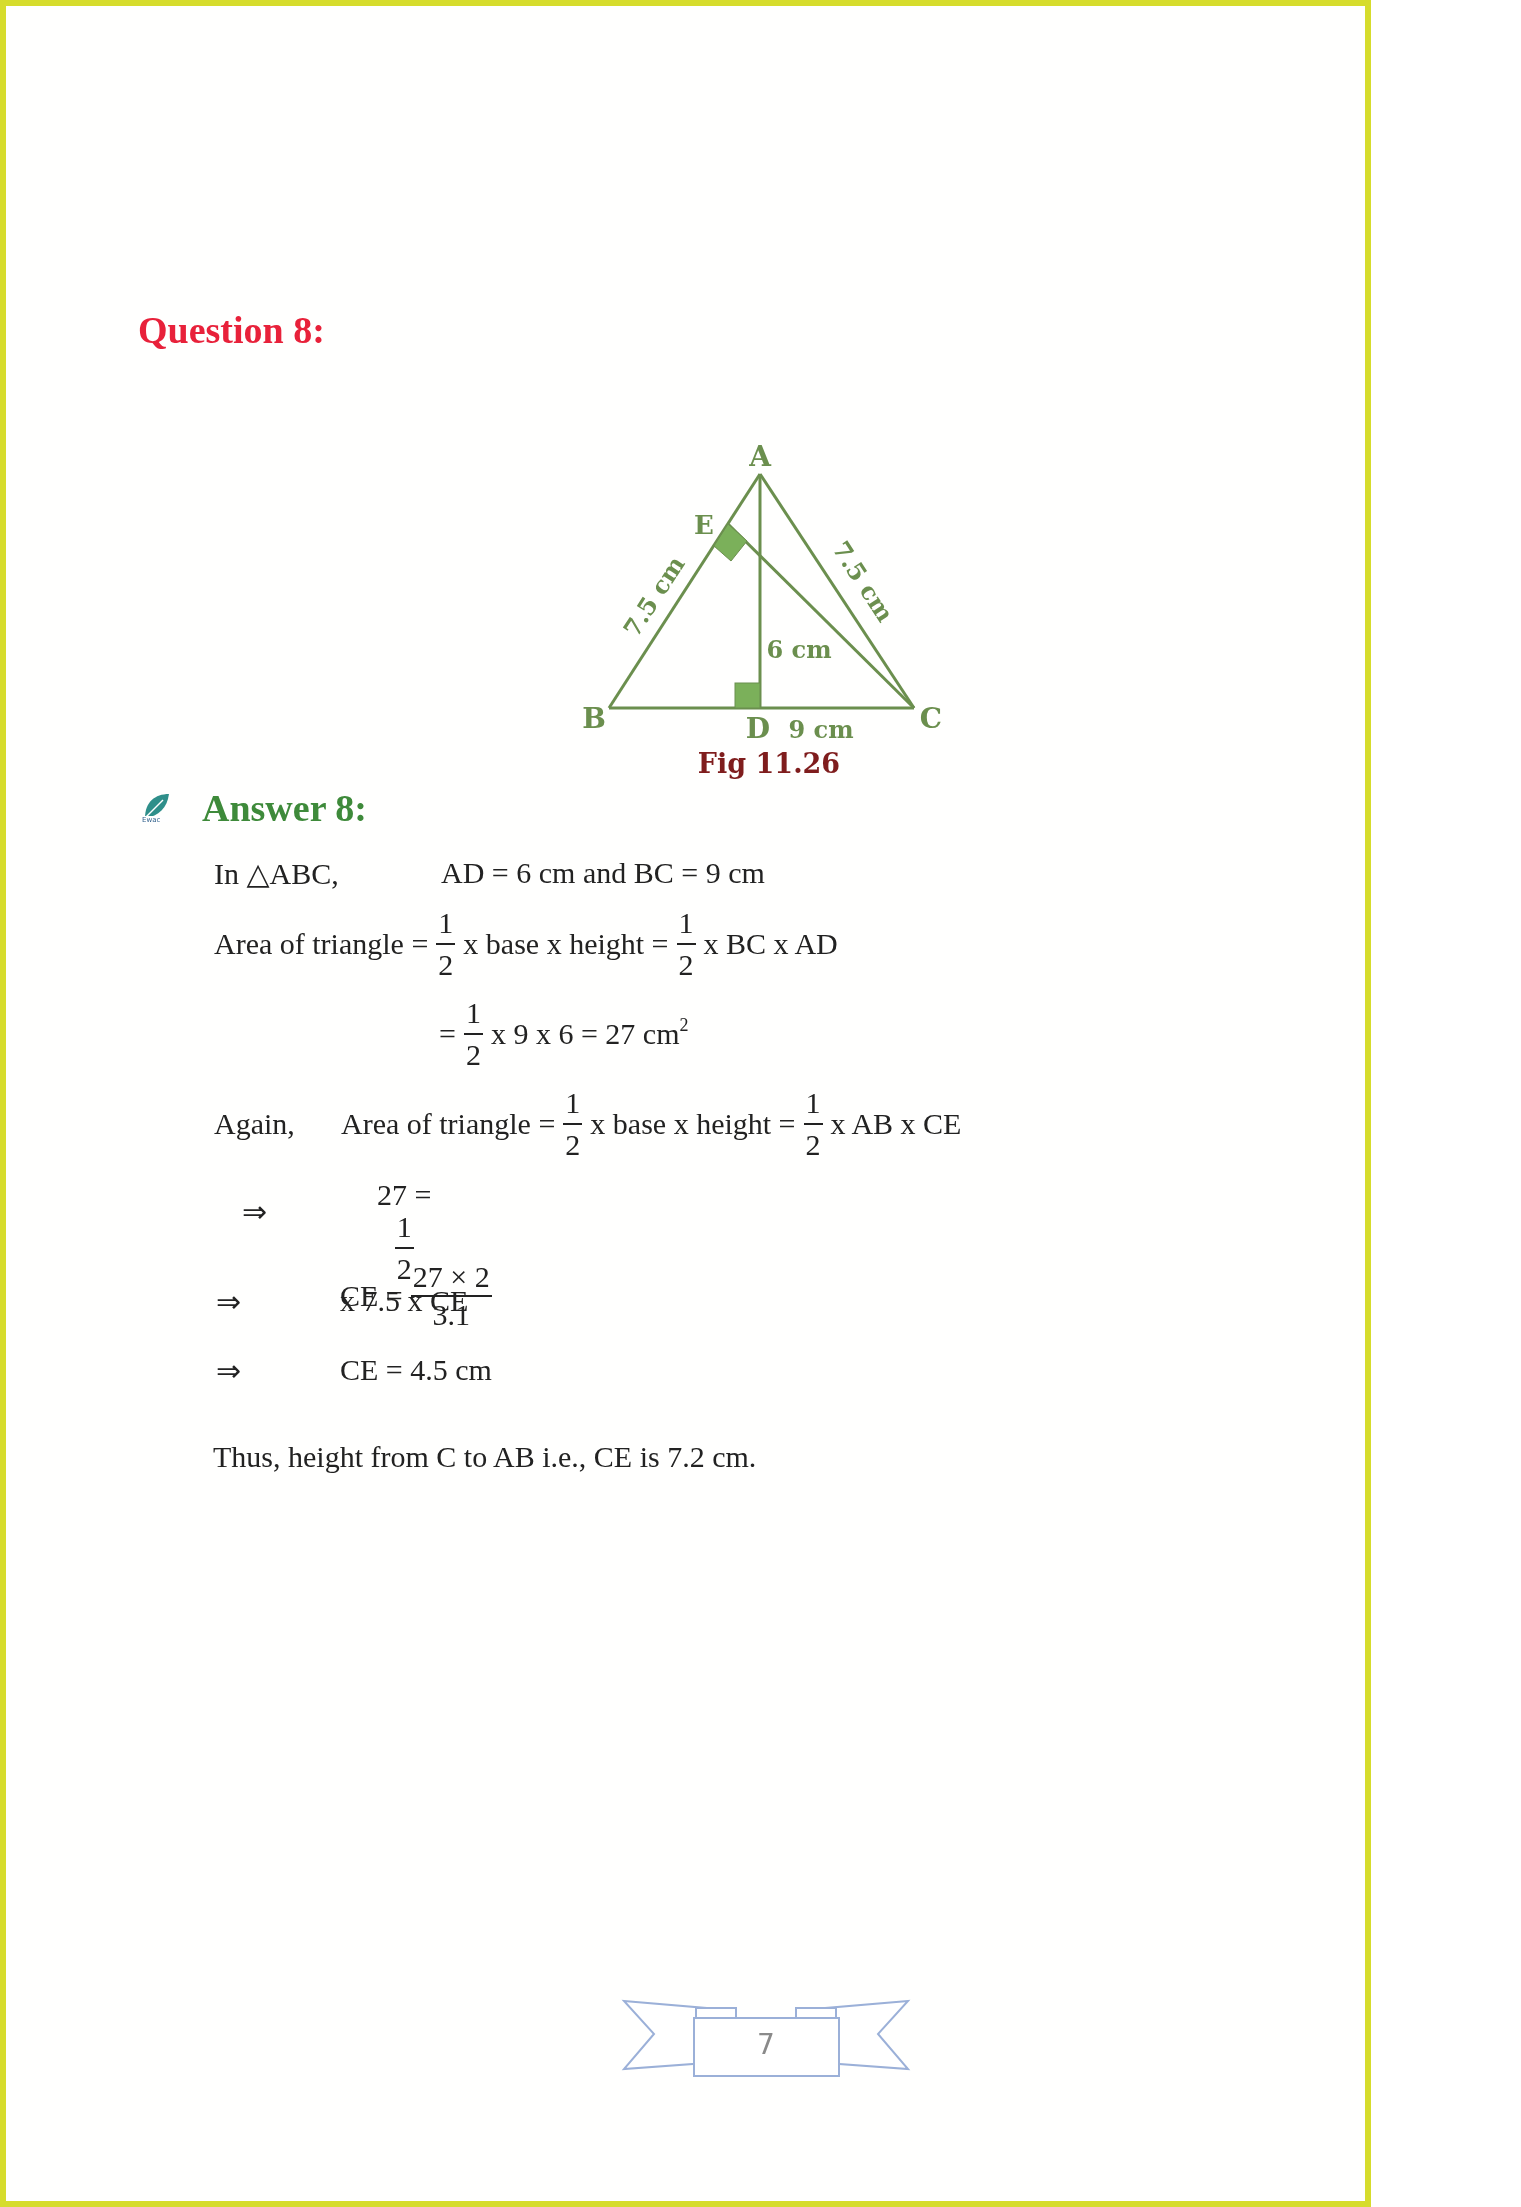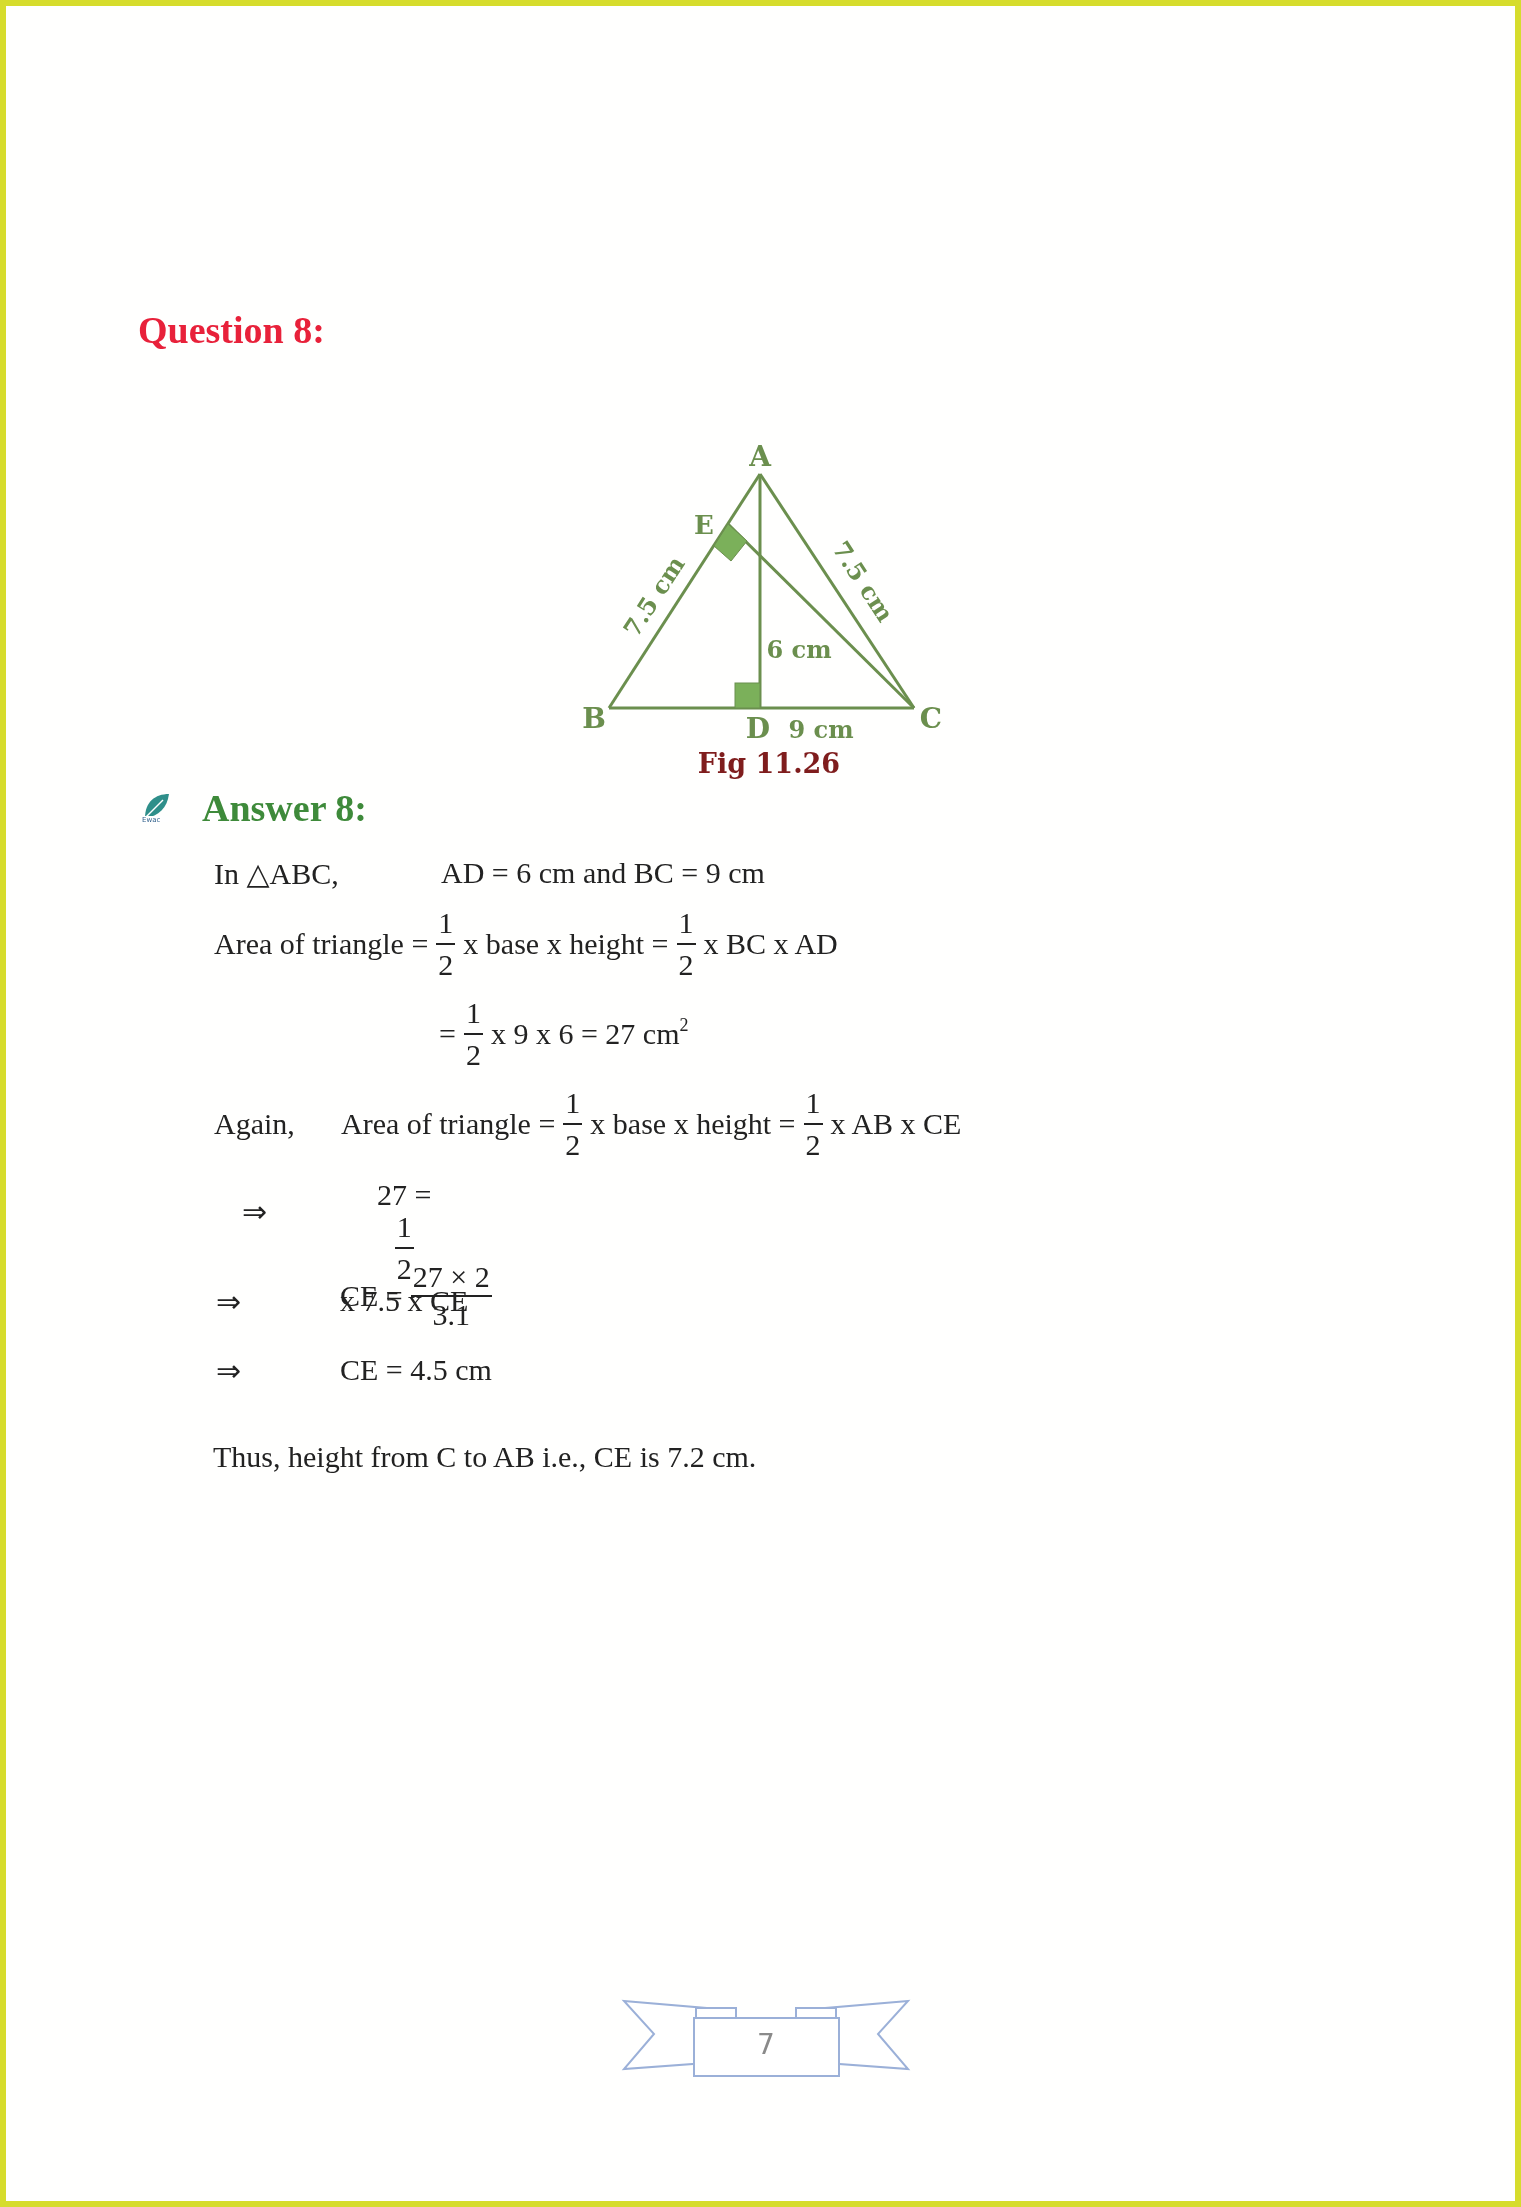--- a/index.html
+++ b/index.html
@@ -1,18 +1,18 @@
 <!DOCTYPE html>
 <html><head>
 <meta charset="utf-8">
 <style>
   html, body { margin: 0; padding: 0; background: #ffffff; }
   body { width: 1521px; height: 2207px; position: relative; overflow: hidden; }
   .page {
-    position: absolute; left: 0; top: 0; width: 1521px; height: 2207px;
+    position: absolute; left: 0; top: 0; width: 1371px; height: 2207px;
     box-sizing: border-box; border: 6px solid #d6dc2c; background: #fffffe;
   }
   .abs { position: absolute; white-space: nowrap; }
   .body-text { font-family: "DejaVu Serif", "Liberation Serif", serif; color: #222; font-size: 27px; }
   .math { font-family: "Liberation Serif", serif; color: #222; font-size: 30px; margin-top: 20px; }
   .q-head { font-family: "Liberation Serif", serif; font-weight: bold; color: #e8213a; font-size: 38px; }
   .a-head { font-family: "Liberation Serif", serif; font-weight: bold; color: #3e8a3a; font-size: 38px; }
   .frac { display: inline-flex; flex-direction: column; align-items: center; vertical-align: middle; line-height: 1; margin: 0 8px; }
   .frac .num, .frac .den { display: block; padding: 0 2px; }
   .frac .bar { display: block; width: 100%; height: 2px; background: #222; margin: 5px 0; min-width: 16px; }

